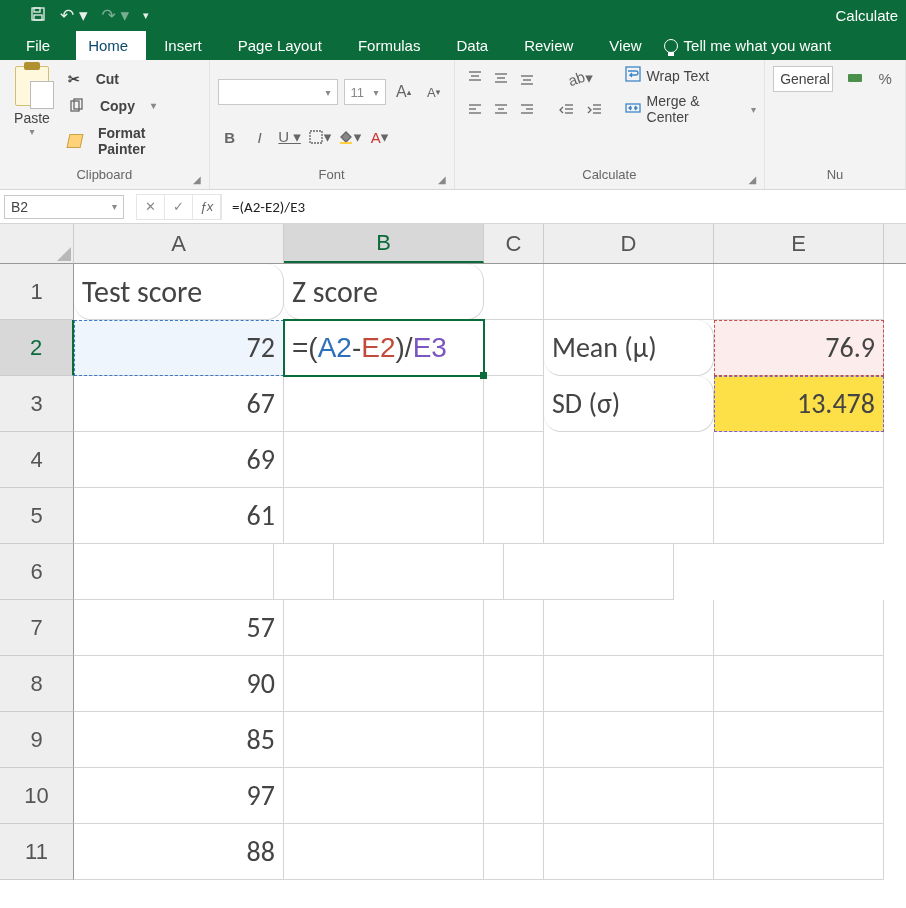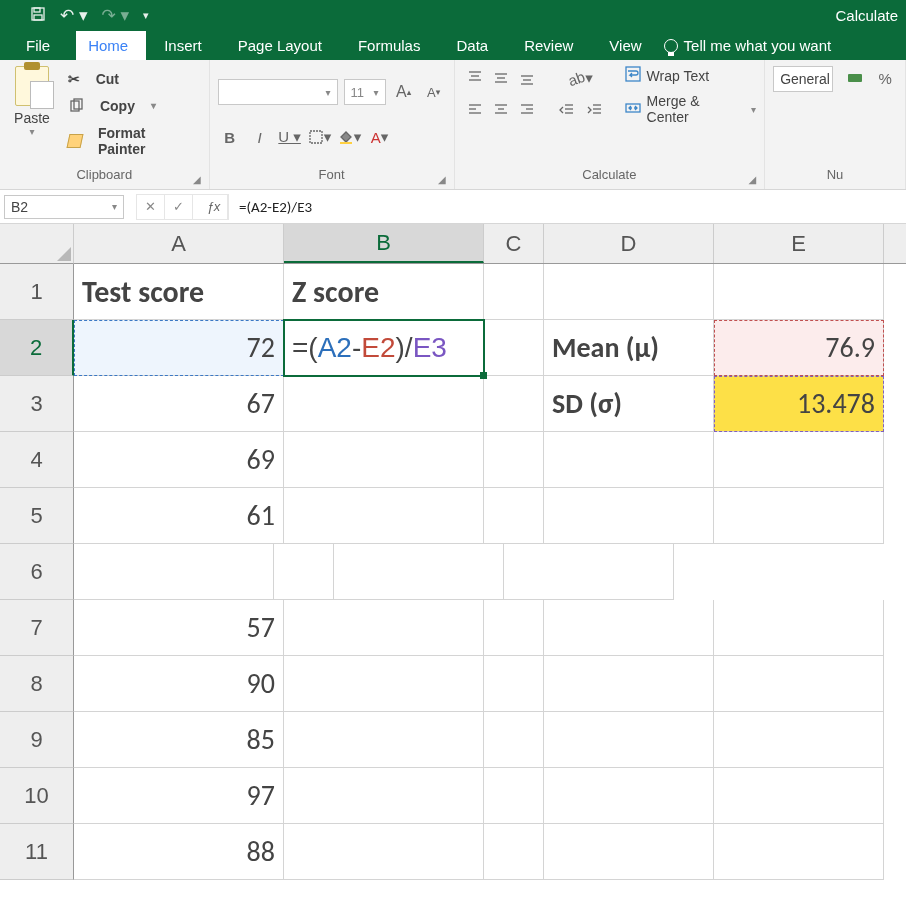--- a/index.html
+++ b/index.html
@@ -9,21 +9,21 @@
 .titlebar { height: 30px; background: #0b6b3a; display: flex; align-items: center; color: #fff; }
 .titlebar .qat { display: flex; align-items: center; gap: 14px; padding-left: 30px; }
 .titlebar .qat span { opacity: .9; }
 .titlebar .spacer { flex: 1; }
 .titlebar .status { padding-right: 8px; font-size: 15px; }
 
 
 .tabs { height: 30px; background: #0b6b3a; display: flex; align-items: flex-end; color: #fff; }
 .tabs .tab { padding: 6px 18px 6px; font-size: 15px; cursor: pointer; }
 .tabs .tab.file { padding-left: 26px; padding-right: 26px; }
-.tabs .tab.active { background: #fff; color: #3b82f6; padding-left: 12px; }
+.tabs .tab.active { background: #fff; color: #0c4a6e; padding-left: 12px; }
 .tabs .tell { display: flex; align-items: center; gap: 6px; padding: 6px 4px; cursor: text; font-size: 15px; }
 
 
 .ribbon { height: 130px; background: #f3f3f3; border-bottom: 1px solid #d6d6d6; display: flex; }
 .group { border-right: 1px solid #e3e3e3; padding: 6px 8px 0 8px; display: flex; flex-direction: column; justify-content: space-between; }
 .group .inner { display: flex; align-items: flex-start; height: 96px; }
 .group .label { height: 22px; text-align: center; font-size: 13px; color: #666; position: relative; }
 .group .label .launcher { position: absolute; right: 0; bottom: 4px; color: #888; font-size: 10px; }
 
 
@@ -52,39 +52,39 @@
 
 .number { min-width: 50px; }
 .number .combo { border:1px solid #c8c8c8; background:#fff; height:26px; padding:0 6px; display:flex; align-items:center; width:60px; font-size:14px; }
 
 
 .fbar { height: 34px; border-bottom: 1px solid #d6d6d6; display: flex; align-items: center; background: #fff; }
 .namebox { width: 120px; height: 24px; margin-left: 4px; border: 1px solid #c8c8c8; display: flex; align-items: center; padding: 0 6px; font-size: 14px; }
 .namebox .arrow { margin-left:auto; color:#888; font-size:10px; }
 .fbar .sep { width: 12px; }
 .fbar .btn { width: 28px; height:24px; display:flex; align-items:center; justify-content:center; color:#888; cursor:pointer; border-right:1px solid #e6e6e6; }
-.fbar .btn.fx { font-style: italic; color:#666;margin-left:7px; }
+.fbar .btn.fx { font-style: italic; color:#666; }
 .fbar .fx-input { flex:1; padding: 0 10px; font-size: 15px; font-family: Calibri, Arial, sans-serif; color:#222; }
 
 
 .sheet { position: relative; }
 .corner { position:absolute; left:0; top:0; width:74px; height:40px; background:#eee; border-right:1px solid #ccc; border-bottom:1px solid #999; }
 .corner:after { content:""; position:absolute; right:2px; bottom:2px; border-style:solid; border-width: 0 0 14px 14px; border-color: transparent transparent #b8b8b8 transparent; }
 
 .colhdrs { display:flex; margin-left:74px; height:40px; background:#eee; border-bottom:1px solid #999; }
 .colhdr { border-right:1px solid #ccc; display:flex; align-items:center; justify-content:center; font-size:22px; color:#555; }
 .colhdr.selected { background:#d8d8d8; border-bottom:2px solid #0b6b3a; color:#0b6b3a; }
 
 .row { display:flex; height:56px; }
 .rowhdr { width:74px; background:#eee; border-right:1px solid #999; border-bottom:1px solid #ccc; display:flex; align-items:center; justify-content:center; font-size:22px; color:#555; }
 .rowhdr.selected { background:#d8d8d8; border-right:2px solid #0b6b3a; color:#0b6b3a; }
 
 .cell { border-right:1px solid #d4d4d4; border-bottom:1px solid #d4d4d4; font-family: Calibri, Arial, sans-serif; font-size:28px; display:flex; align-items:center; padding: 0 8px; position:relative; }
 .cell.txt-right { justify-content: flex-end; }
-.cell.bold { font-weight: bold; }
+.cell.bold { font-weight: normal; border-radius: 17px; }
 
 
 .wA { width: 210px; }
 .wB { width: 200px; }
 .wC { width: 60px; }
 .wD { width: 170px; }
 .wE { width: 170px; }
 
 
 .hdrrow .cell { font-size:30px; }

